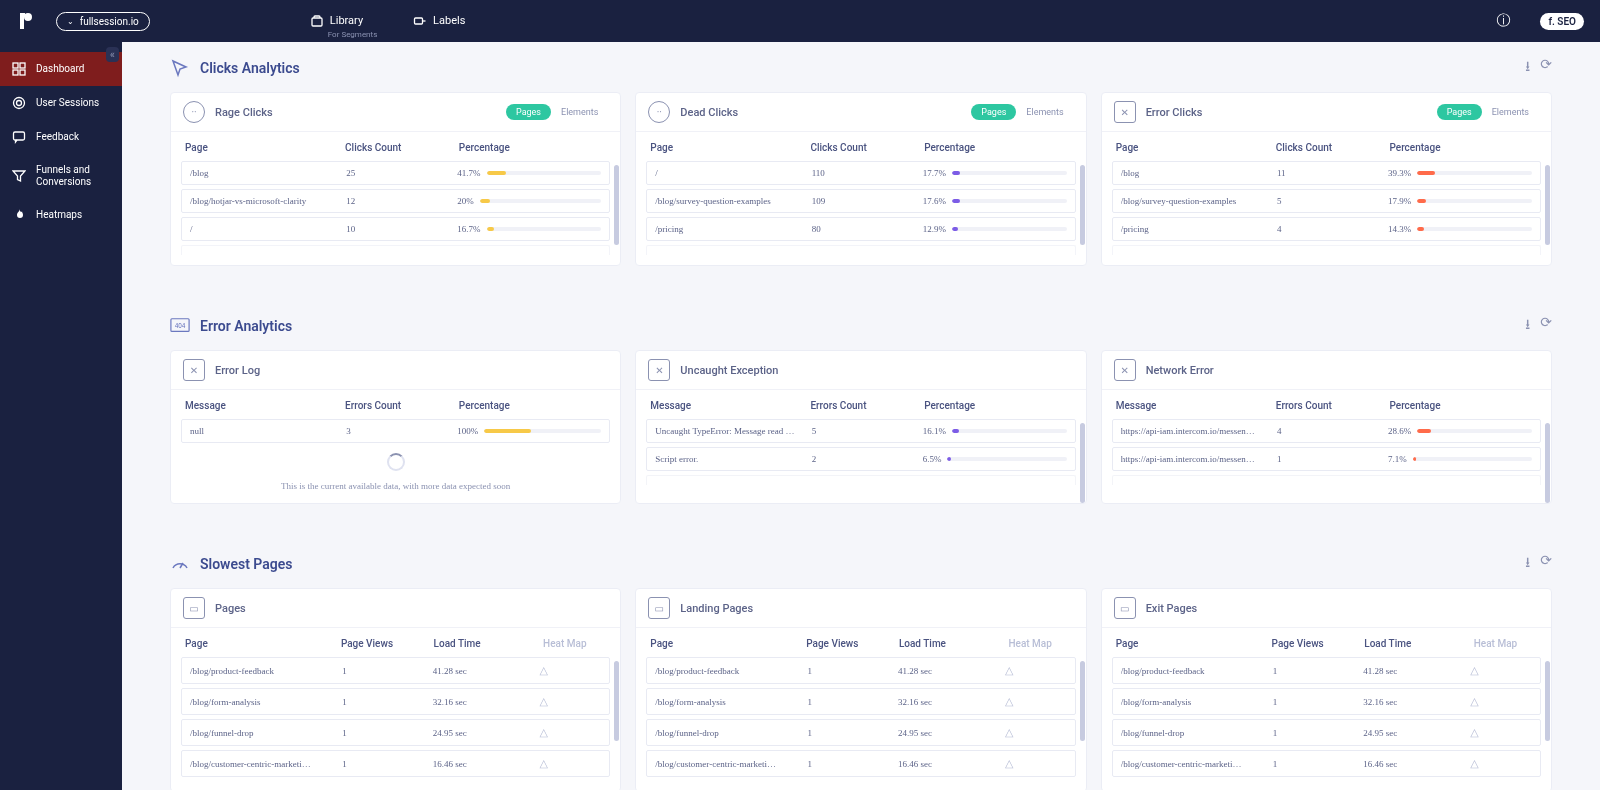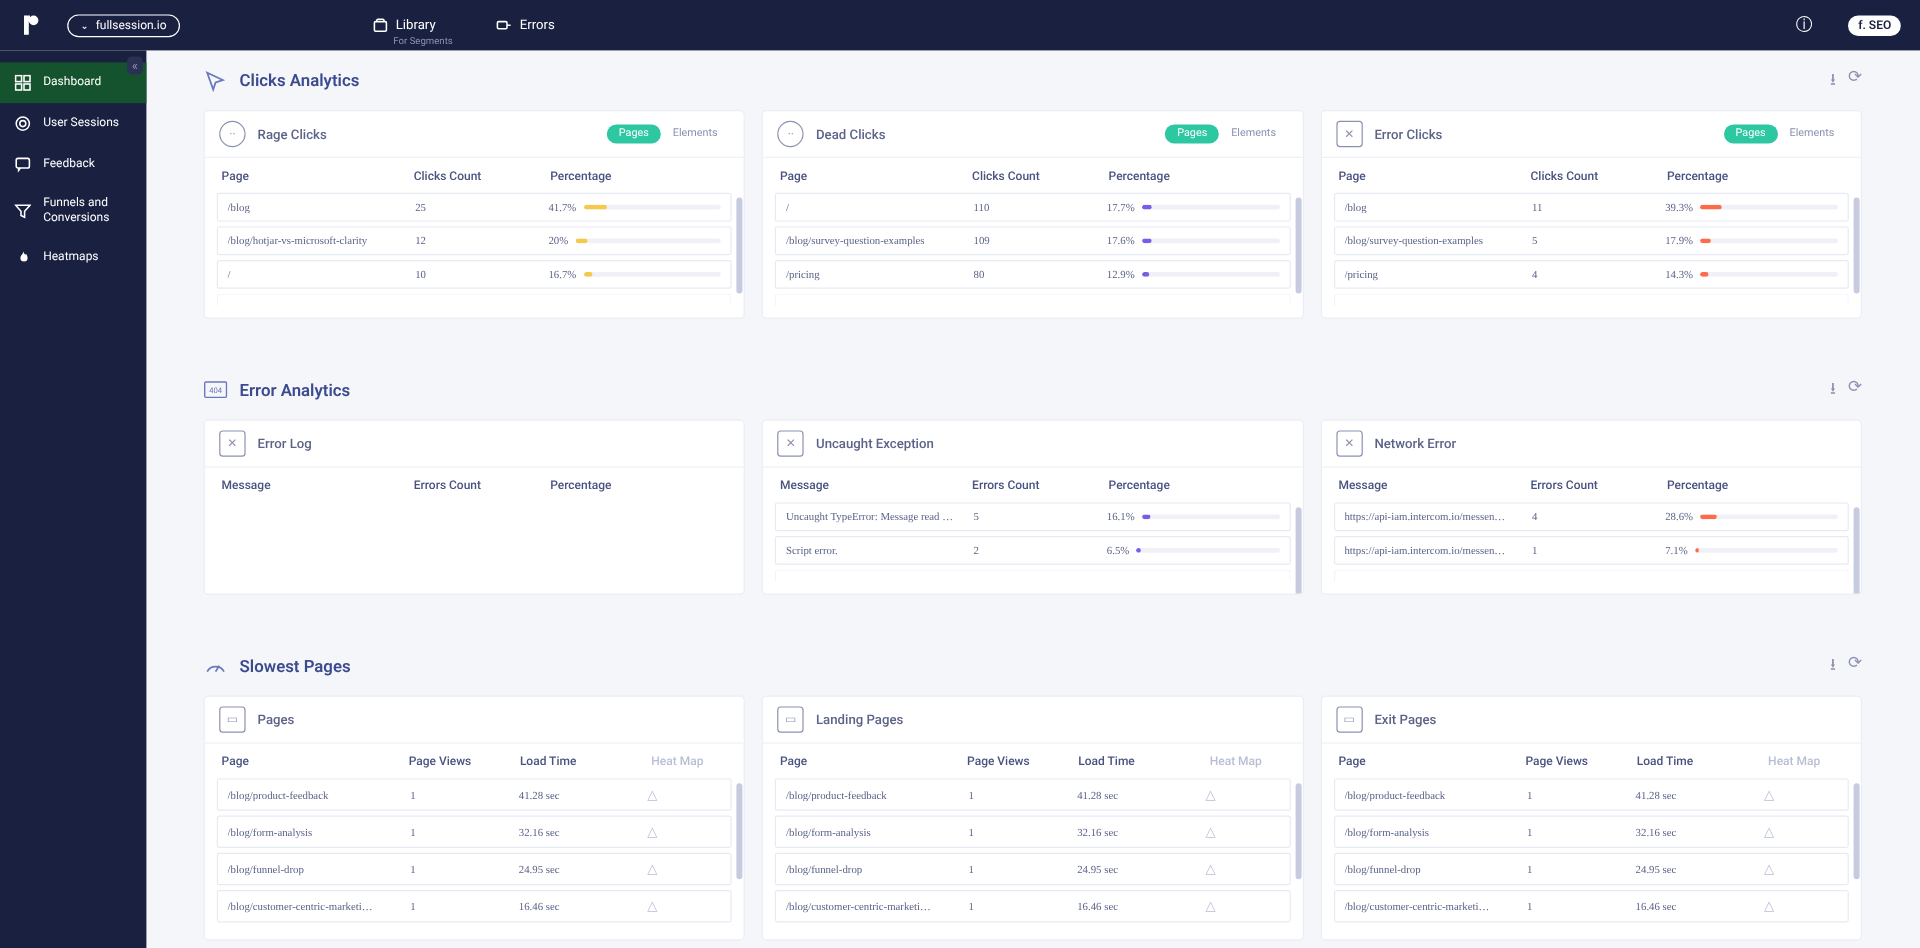--- a/index.html
+++ b/index.html
@@ -14,21 +14,21 @@
 .topnav-item .sub { color: #8b92b1; font-size: 8px; position: absolute; left: 18px; top: 16px; white-space: nowrap; }
 .topnav-item .ticon { width: 14px; height: 14px; display: inline-block; }
 .topbar .spacer { flex: 1; }
 .topbar .info-icon { color: #fff; font-size: 14px; margin-right: 10px; cursor: pointer; }
 .user-badge { background: #fff; color: #1a2140; font-size: 10px; font-weight: 600; padding: 3px 8px; border-radius: 10px; cursor: pointer; }
 
 
 .sidebar { position: absolute; left: 0; top: 42px; bottom: 0; width: 122px; background: #1a2140; padding-top: 10px; }
 .side-collapse { position: absolute; top: 5px; right: 3px; color: #8b92b1; font-size: 11px; background: #2a3155; border-radius: 4px; padding: 1px 4px; cursor: pointer; }
 .side-item { display: flex; align-items: center; gap: 10px; padding: 10px 12px; color: #fff; font-size: 10px; cursor: pointer; line-height: 1.2; }
-.side-item.active { background: #14532d; }
+.side-item.active { background: #7f1d1d; }
 .side-item .sicon { width: 14px; height: 14px; flex-shrink: 0; display: flex; align-items: center; justify-content: center; }
 
 
 .main { position: absolute; left: 122px; right: 0; top: 42px; bottom: 0; overflow-y: auto; padding: 0 48px 40px 48px; }
 
 .section { margin-top: 14px; }
 .section-head { display: flex; align-items: center; gap: 10px; margin-bottom: 12px; }
 .section-head .sicon2 { width: 20px; height: 20px; color: #6b78bf; display: flex; align-items: center; justify-content: center; }
 .section-title { color: #3c4b8f; font-size: 14px; font-weight: 600; }
 .section-actions { margin-left: auto; display: flex; gap: 10px; color: #8b92b1; }
@@ -99,21 +99,21 @@
     <span class="sub">For Segments</span>
   </div>
   <div style="width:10px"></div>
   <div class="topnav-item">
     <span class="ticon">
       <svg width="14" height="14" viewBox="0 0 14 14" fill="none" stroke="#fff" stroke-width="1.3">
           <rect x="1.5" y="4" width="8" height="6" rx="1"></rect>
           <path d="M9.5 7l3 0"></path>
         </svg>
     </span>
-    <span>Errors</span>
+    <span>Labels</span>
   </div>
   <div class="spacer"></div>
   <span class="info-icon">ⓘ</span>
   <div class="user-badge">f. SEO</div>
 </div>
 
 <div class="sidebar">
   <div class="side-collapse">«</div>
   <div id="side-items">
       <div class="side-item active">
@@ -361,20 +361,34 @@
     <div class="card-header">
       <span class="cicon sq">✕</span>
       <span class="card-title">Error Log</span>
 
     </div>
     <div class="tbl-head">
       <div class="col-a">Message</div>
       <div class="col-b">Errors Count</div>
       <div class="col-c">Percentage</div>
     </div>
+    <div class="tbl-body">
+    <div class="row c-yellow">
+      <div class="col-a">null</div>
+      <div class="col-b">3</div>
+      <div class="col-c">
+        <span>100%</span>
+        <div class="pct-bar-track">
+                  <div class="pct-bar-fill" style="width:40%"></div>
+                </div>
+      </div>
+    </div>
+            <div class="loader"></div>
+            <div class="note">This is the current available data, with more data expected soon</div>
+          </div>
   </div>
         <div class="card">
     <div class="card-header">
       <span class="cicon sq">✕</span>
       <span class="card-title">Uncaught Exception</span>
 
     </div>
     <div class="tbl-head">
       <div class="col-a">Message</div>
       <div class="col-b">Errors Count</div>

